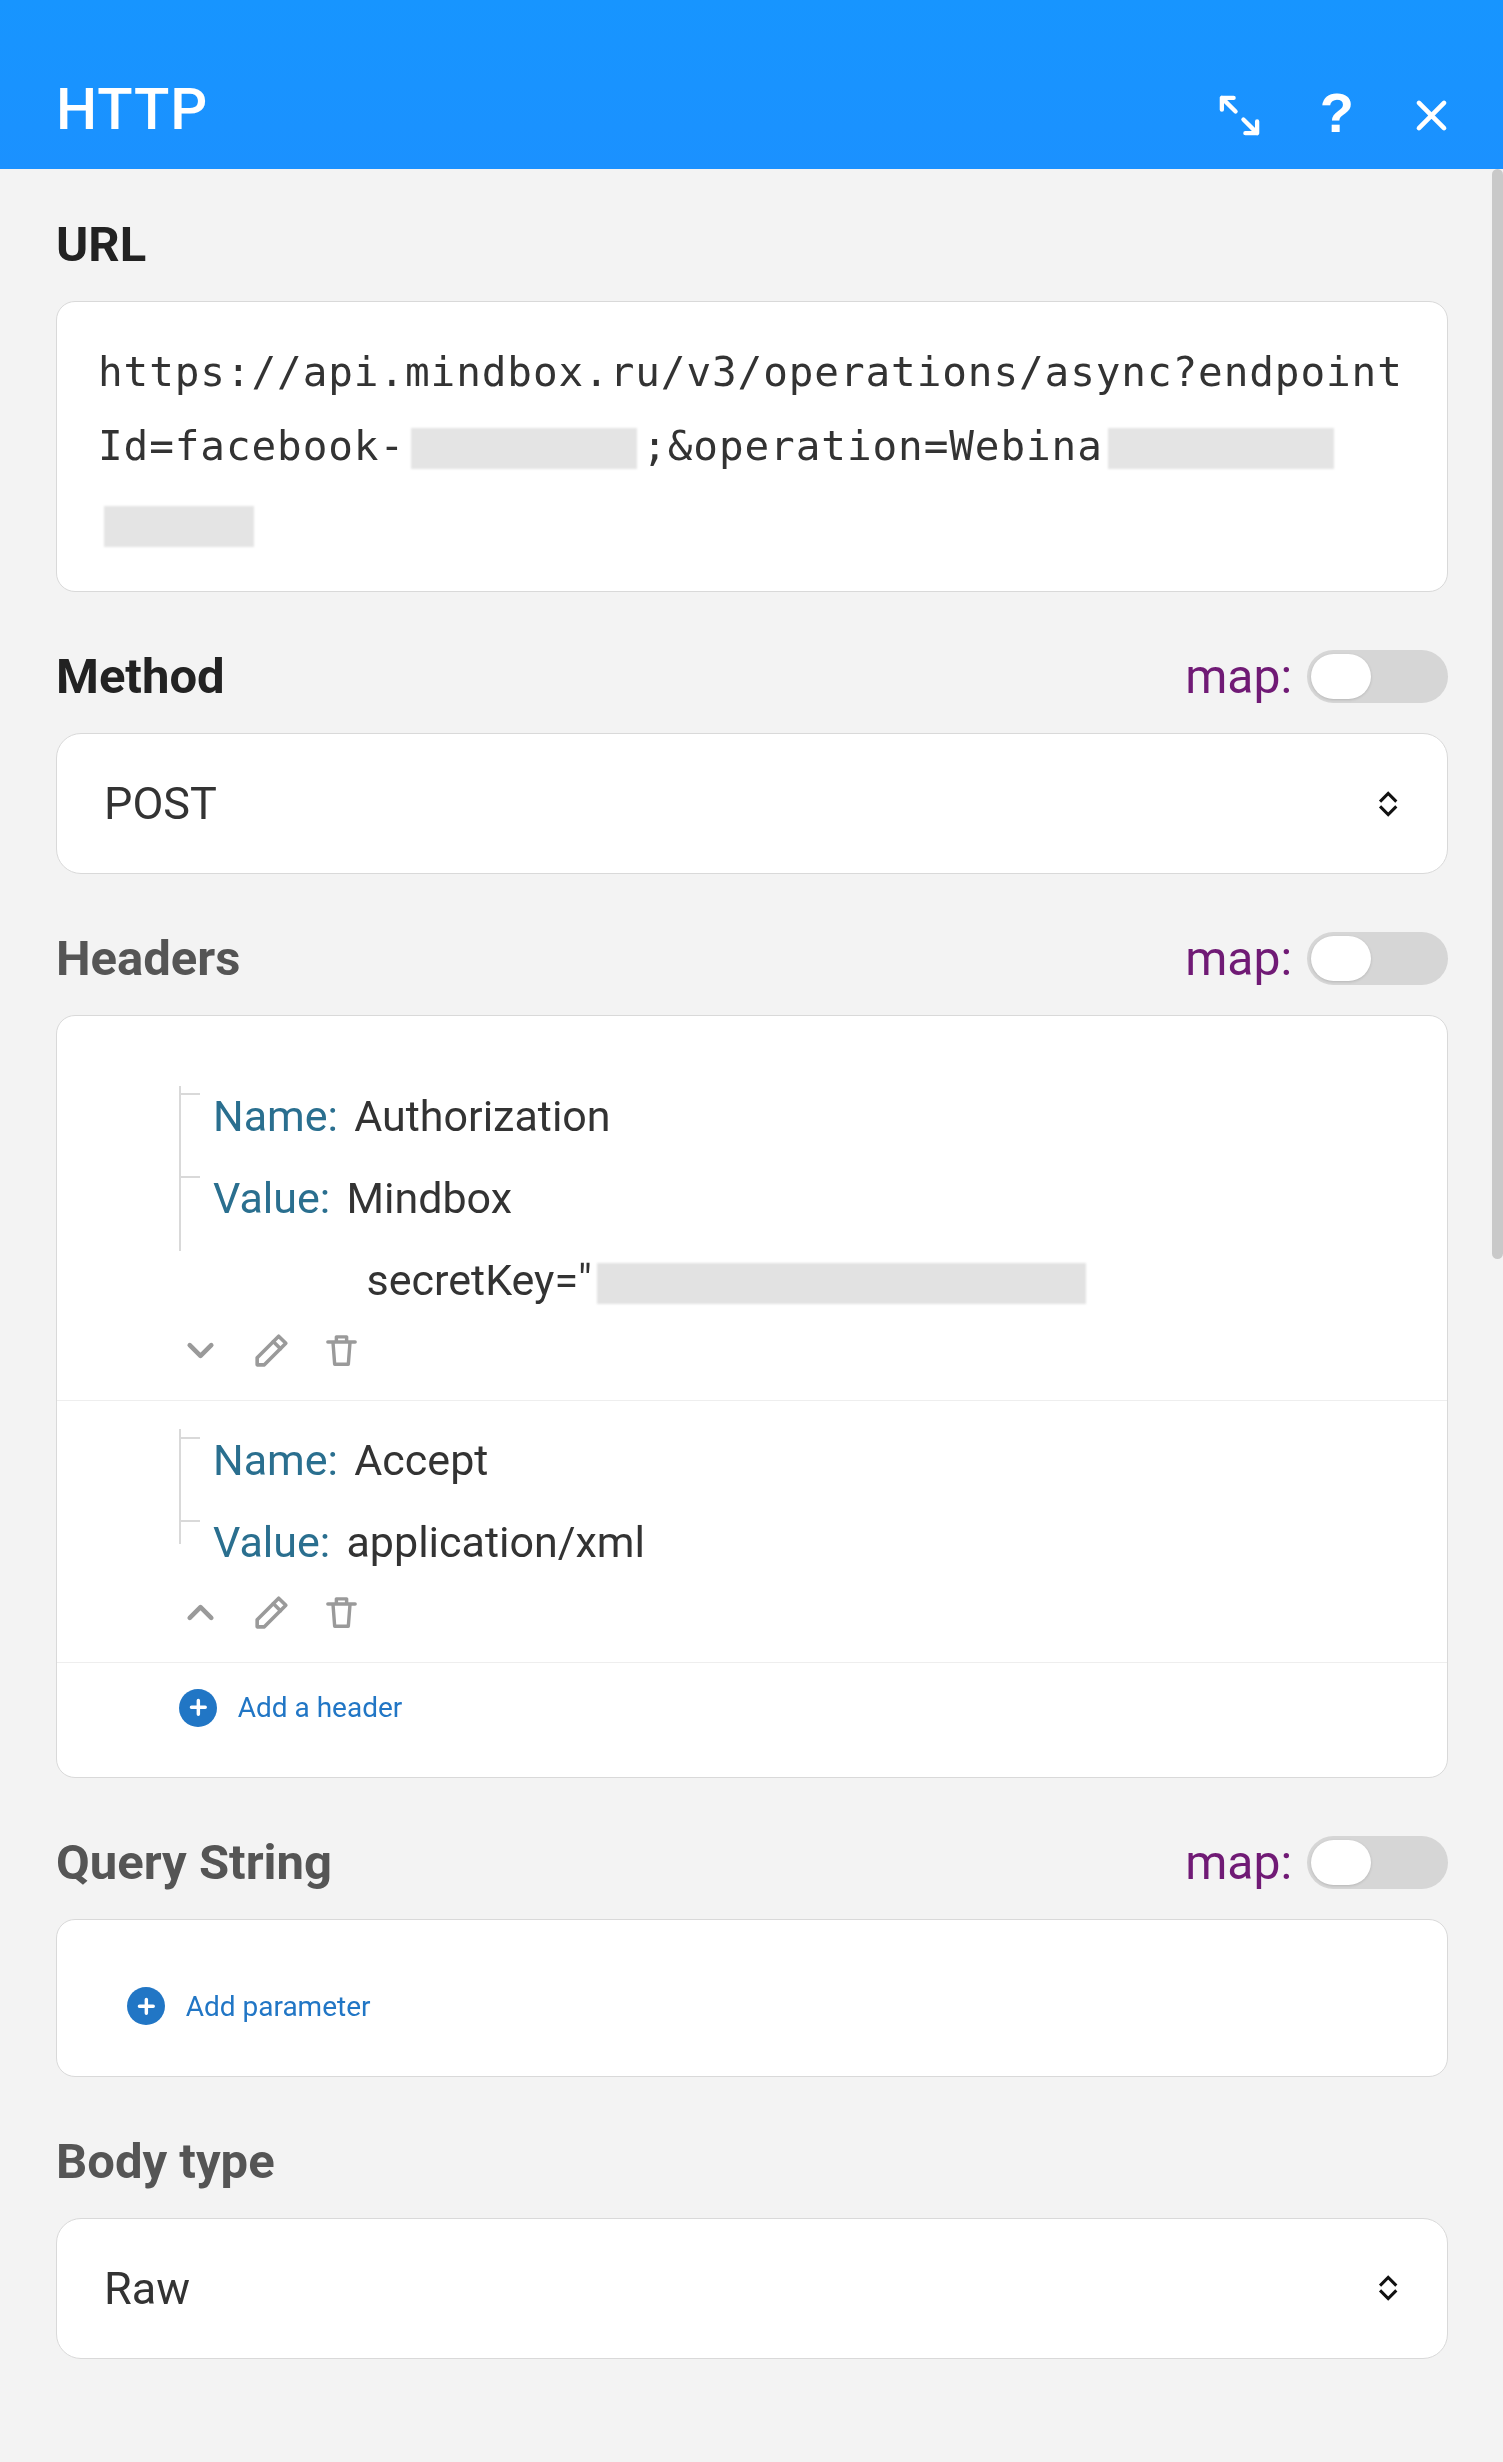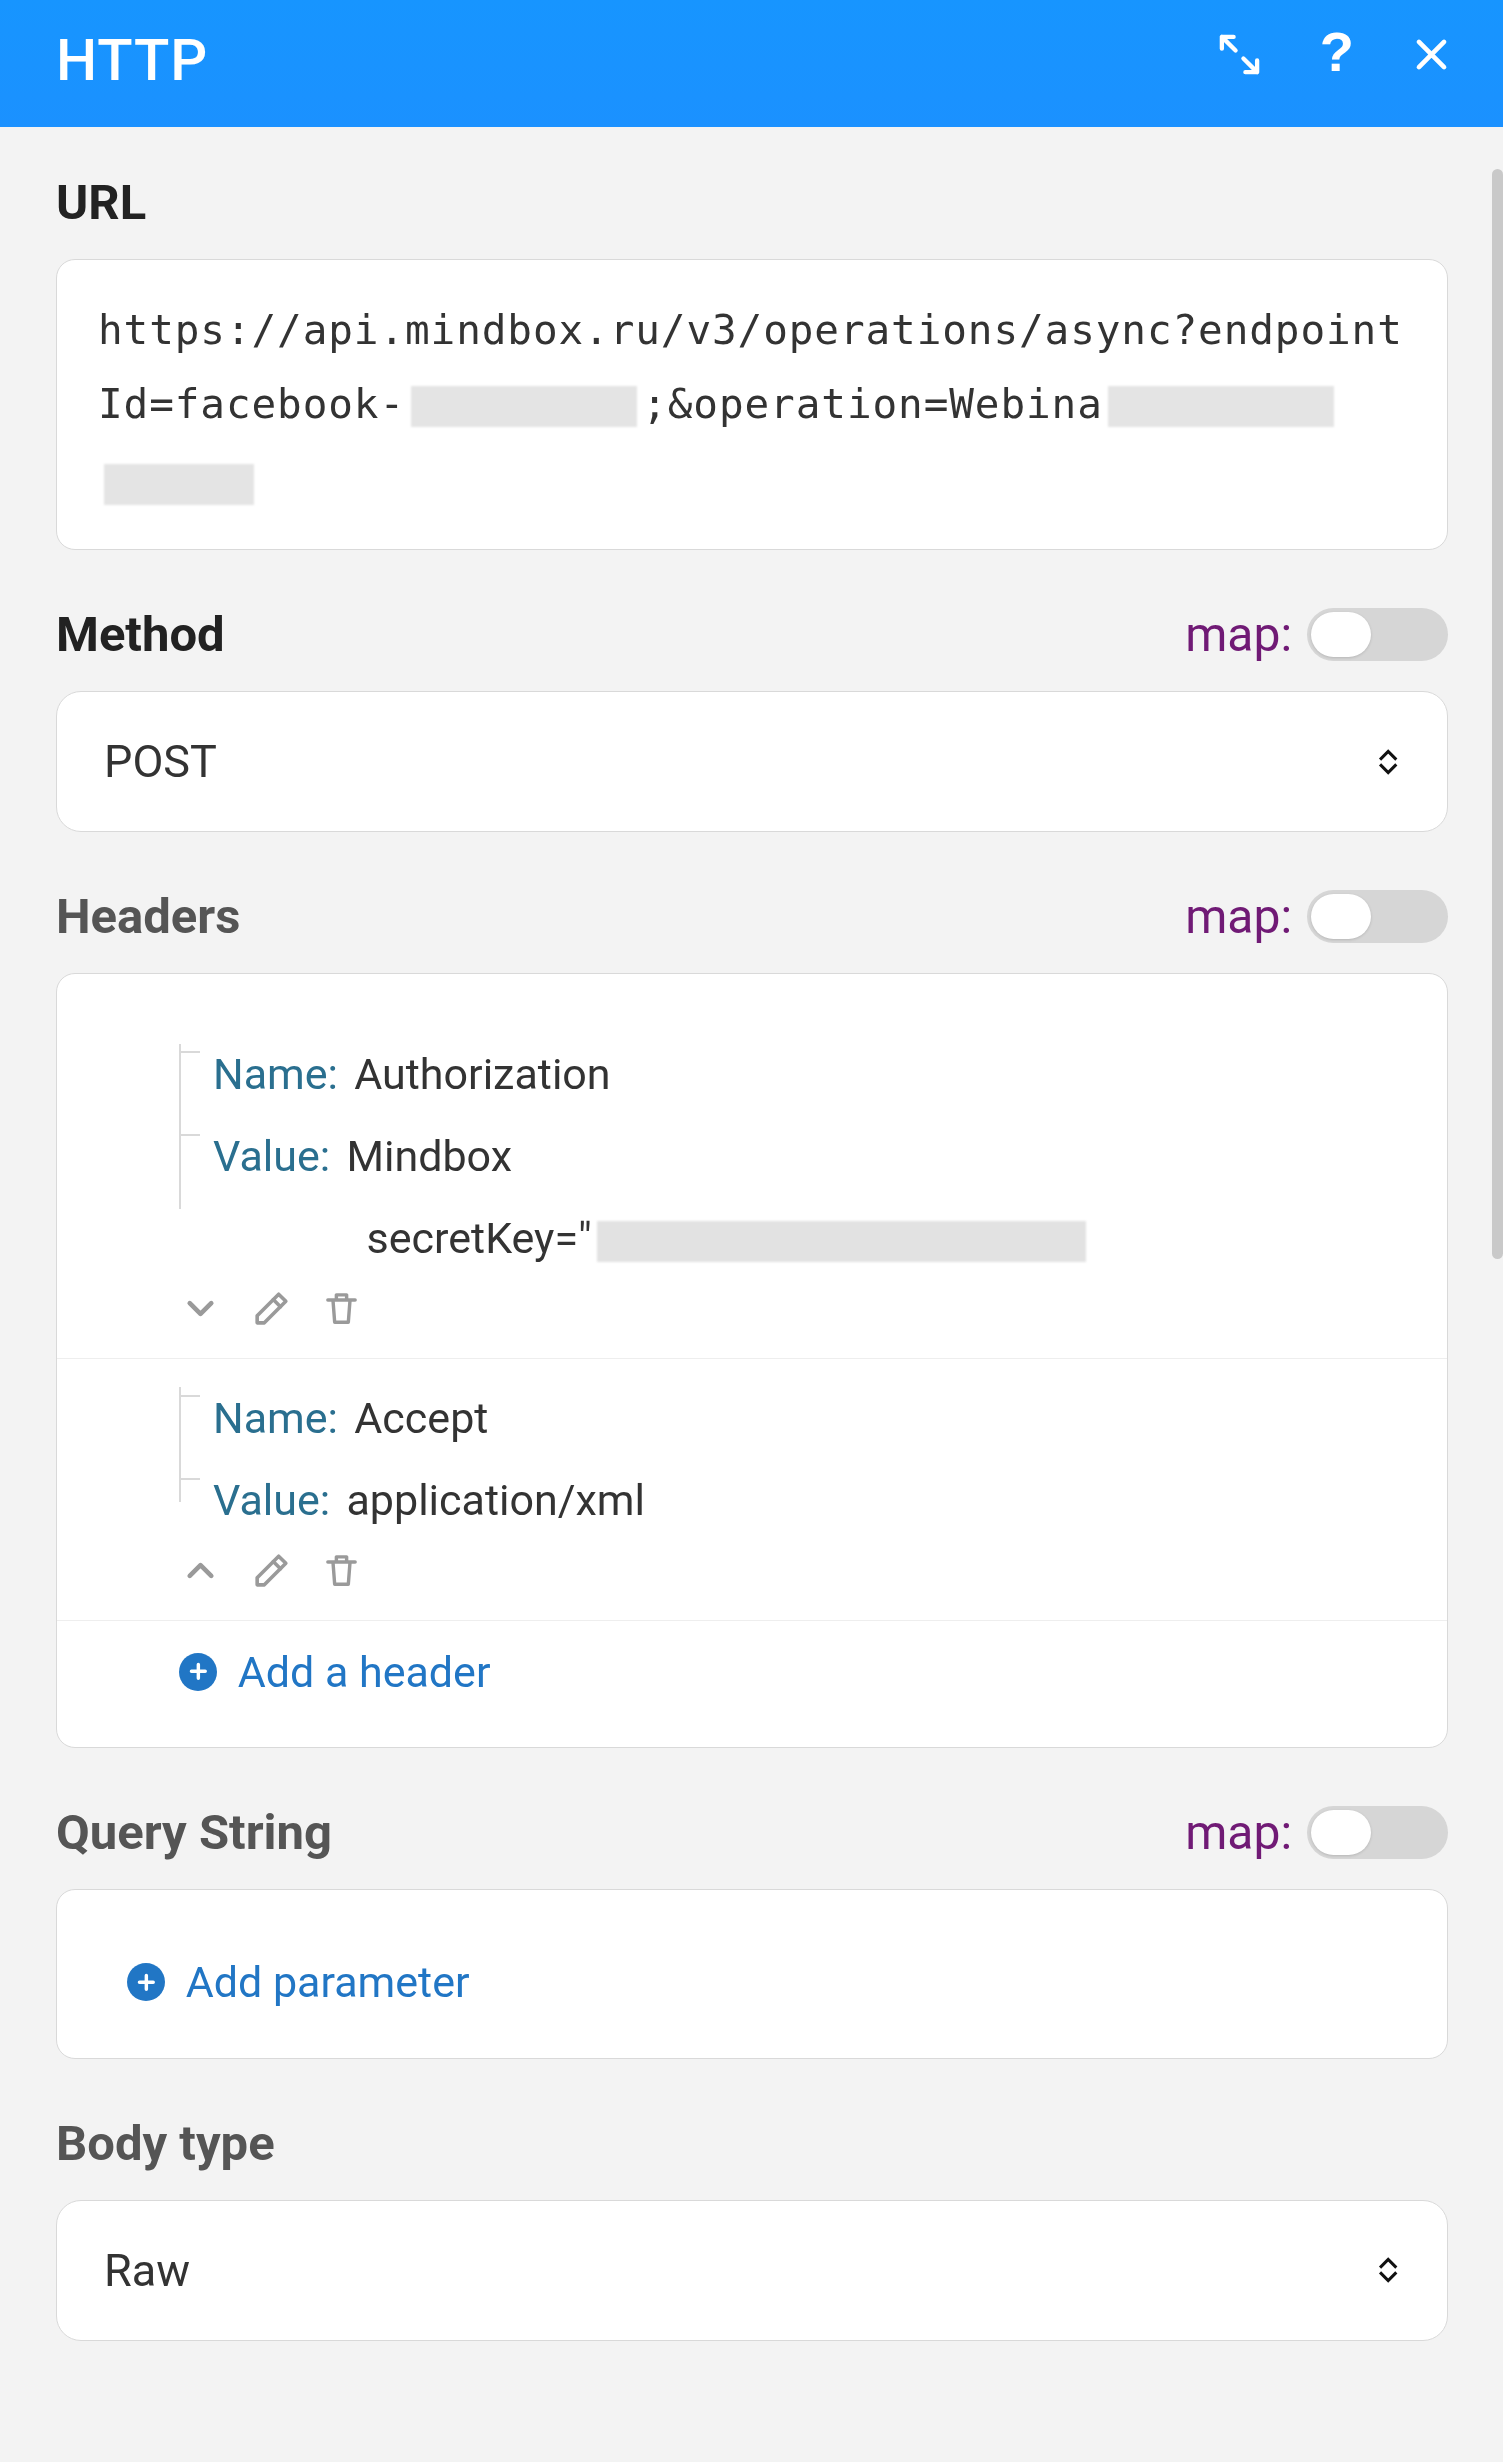--- a/index.html
+++ b/index.html
@@ -13,24 +13,24 @@
   }
   .modal {
     width: 1504px;
     background: #f3f3f3;
   }
   .header {
     background: #1e90ff;
     background: linear-gradient(#1795ff,#1b91ff);
     color: #fff;
     display: flex;
-    align-items: flex-start;
+    align-items: flex-end;
     justify-content: space-between;
     padding: 26px 51px 26px 56px;
-    height: 127px;
+    height: 169px;
   }
   .header-title {
     font-size: 58px;
     font-weight: 500;
     letter-spacing: 0.9px;
   }
   .header-actions {
     display: flex;
     align-items: center;
     gap: 51px;
@@ -146,21 +146,21 @@
   .header-item .inner { position:relative; padding-left: 34px; }
   .inner .vline { position:absolute; left:0; top:9.4px; bottom:auto; width:1.9px; height: 115px; background:#d9d9d9; }
   .inner .hline1 { position:absolute; left:0; top:17px; width:20.7px; height:1.9px; background:#d9d9d9; }
   .inner .hline2 { position:absolute; left:0; top:100px; width:20.7px; height:1.9px; background:#d9d9d9; }
   .add-link {
     display:flex;
     align-items:center;
     gap: 20.7px;
     padding: 26px 41px 9.4px 122px;
     color:#2176c5;
-    font-size: 43px;
+    font-size: 28px;
     cursor:pointer;
   }
   .add-link.q { padding-left: 70px; }
   .plus-icon {
     width: 38px; height:38px;
     border-radius: 50%;
     background:#2176c5;
     display:flex; align-items:center; justify-content:center;
     color:#fff;
   }

